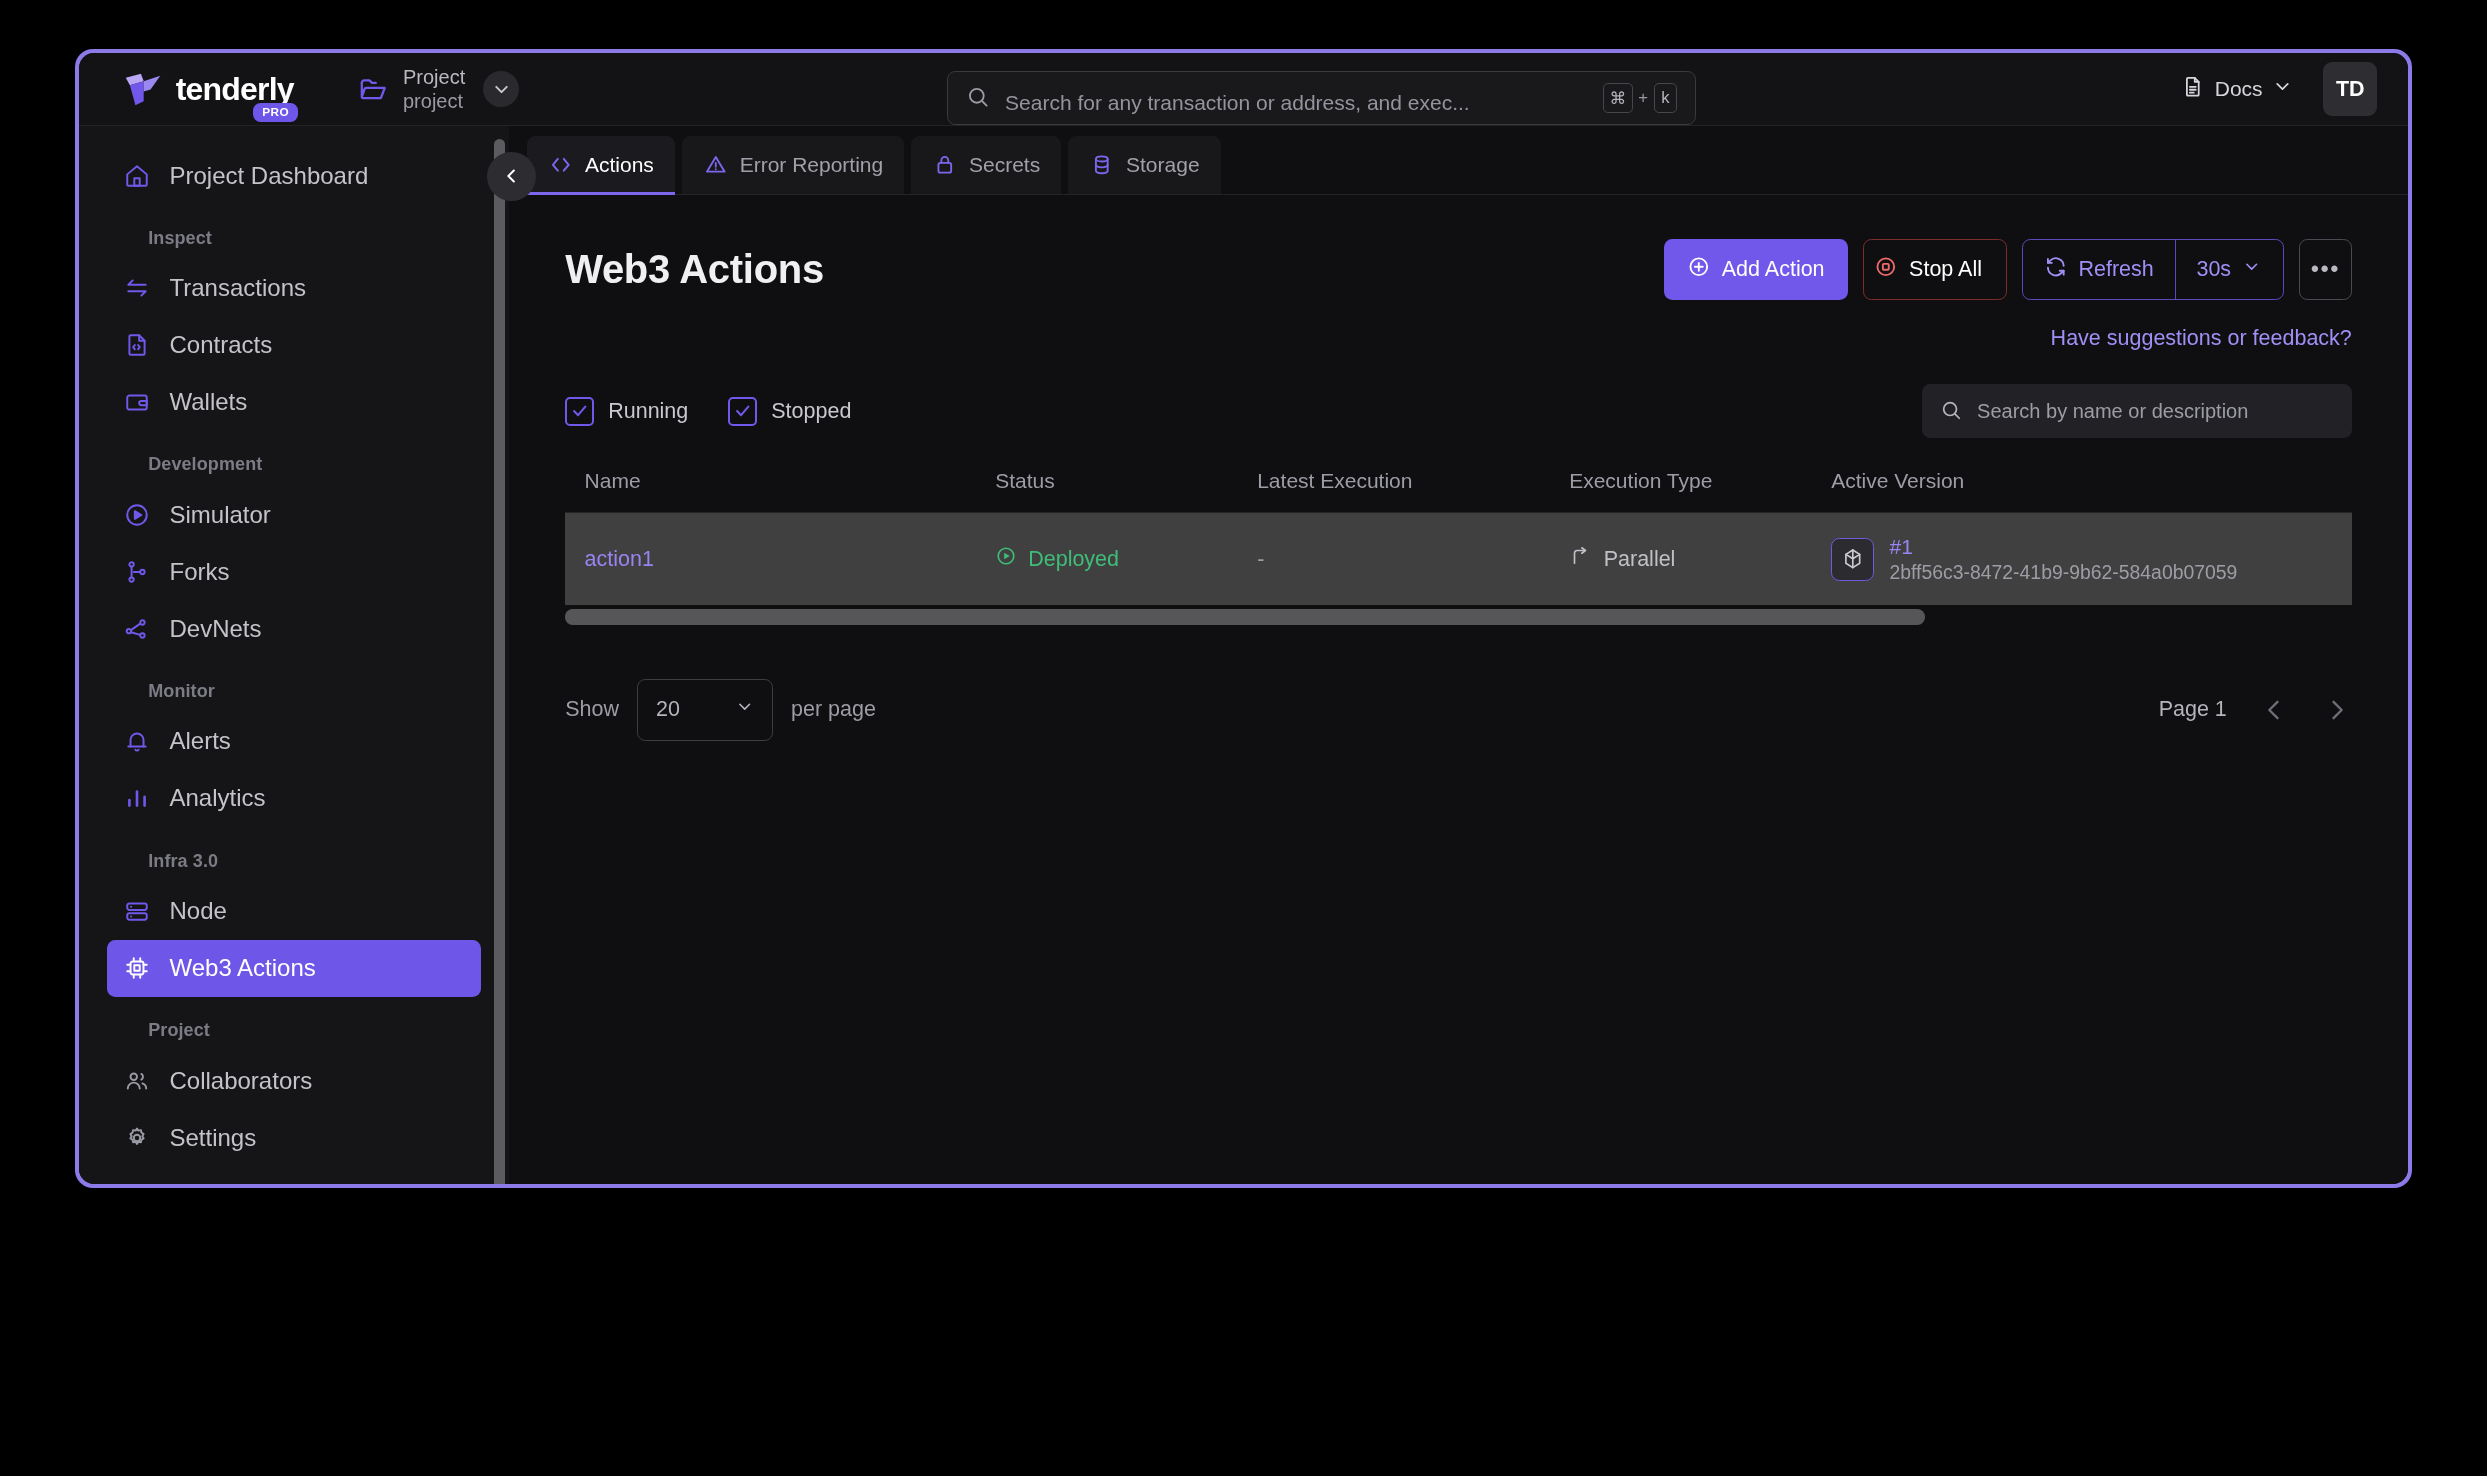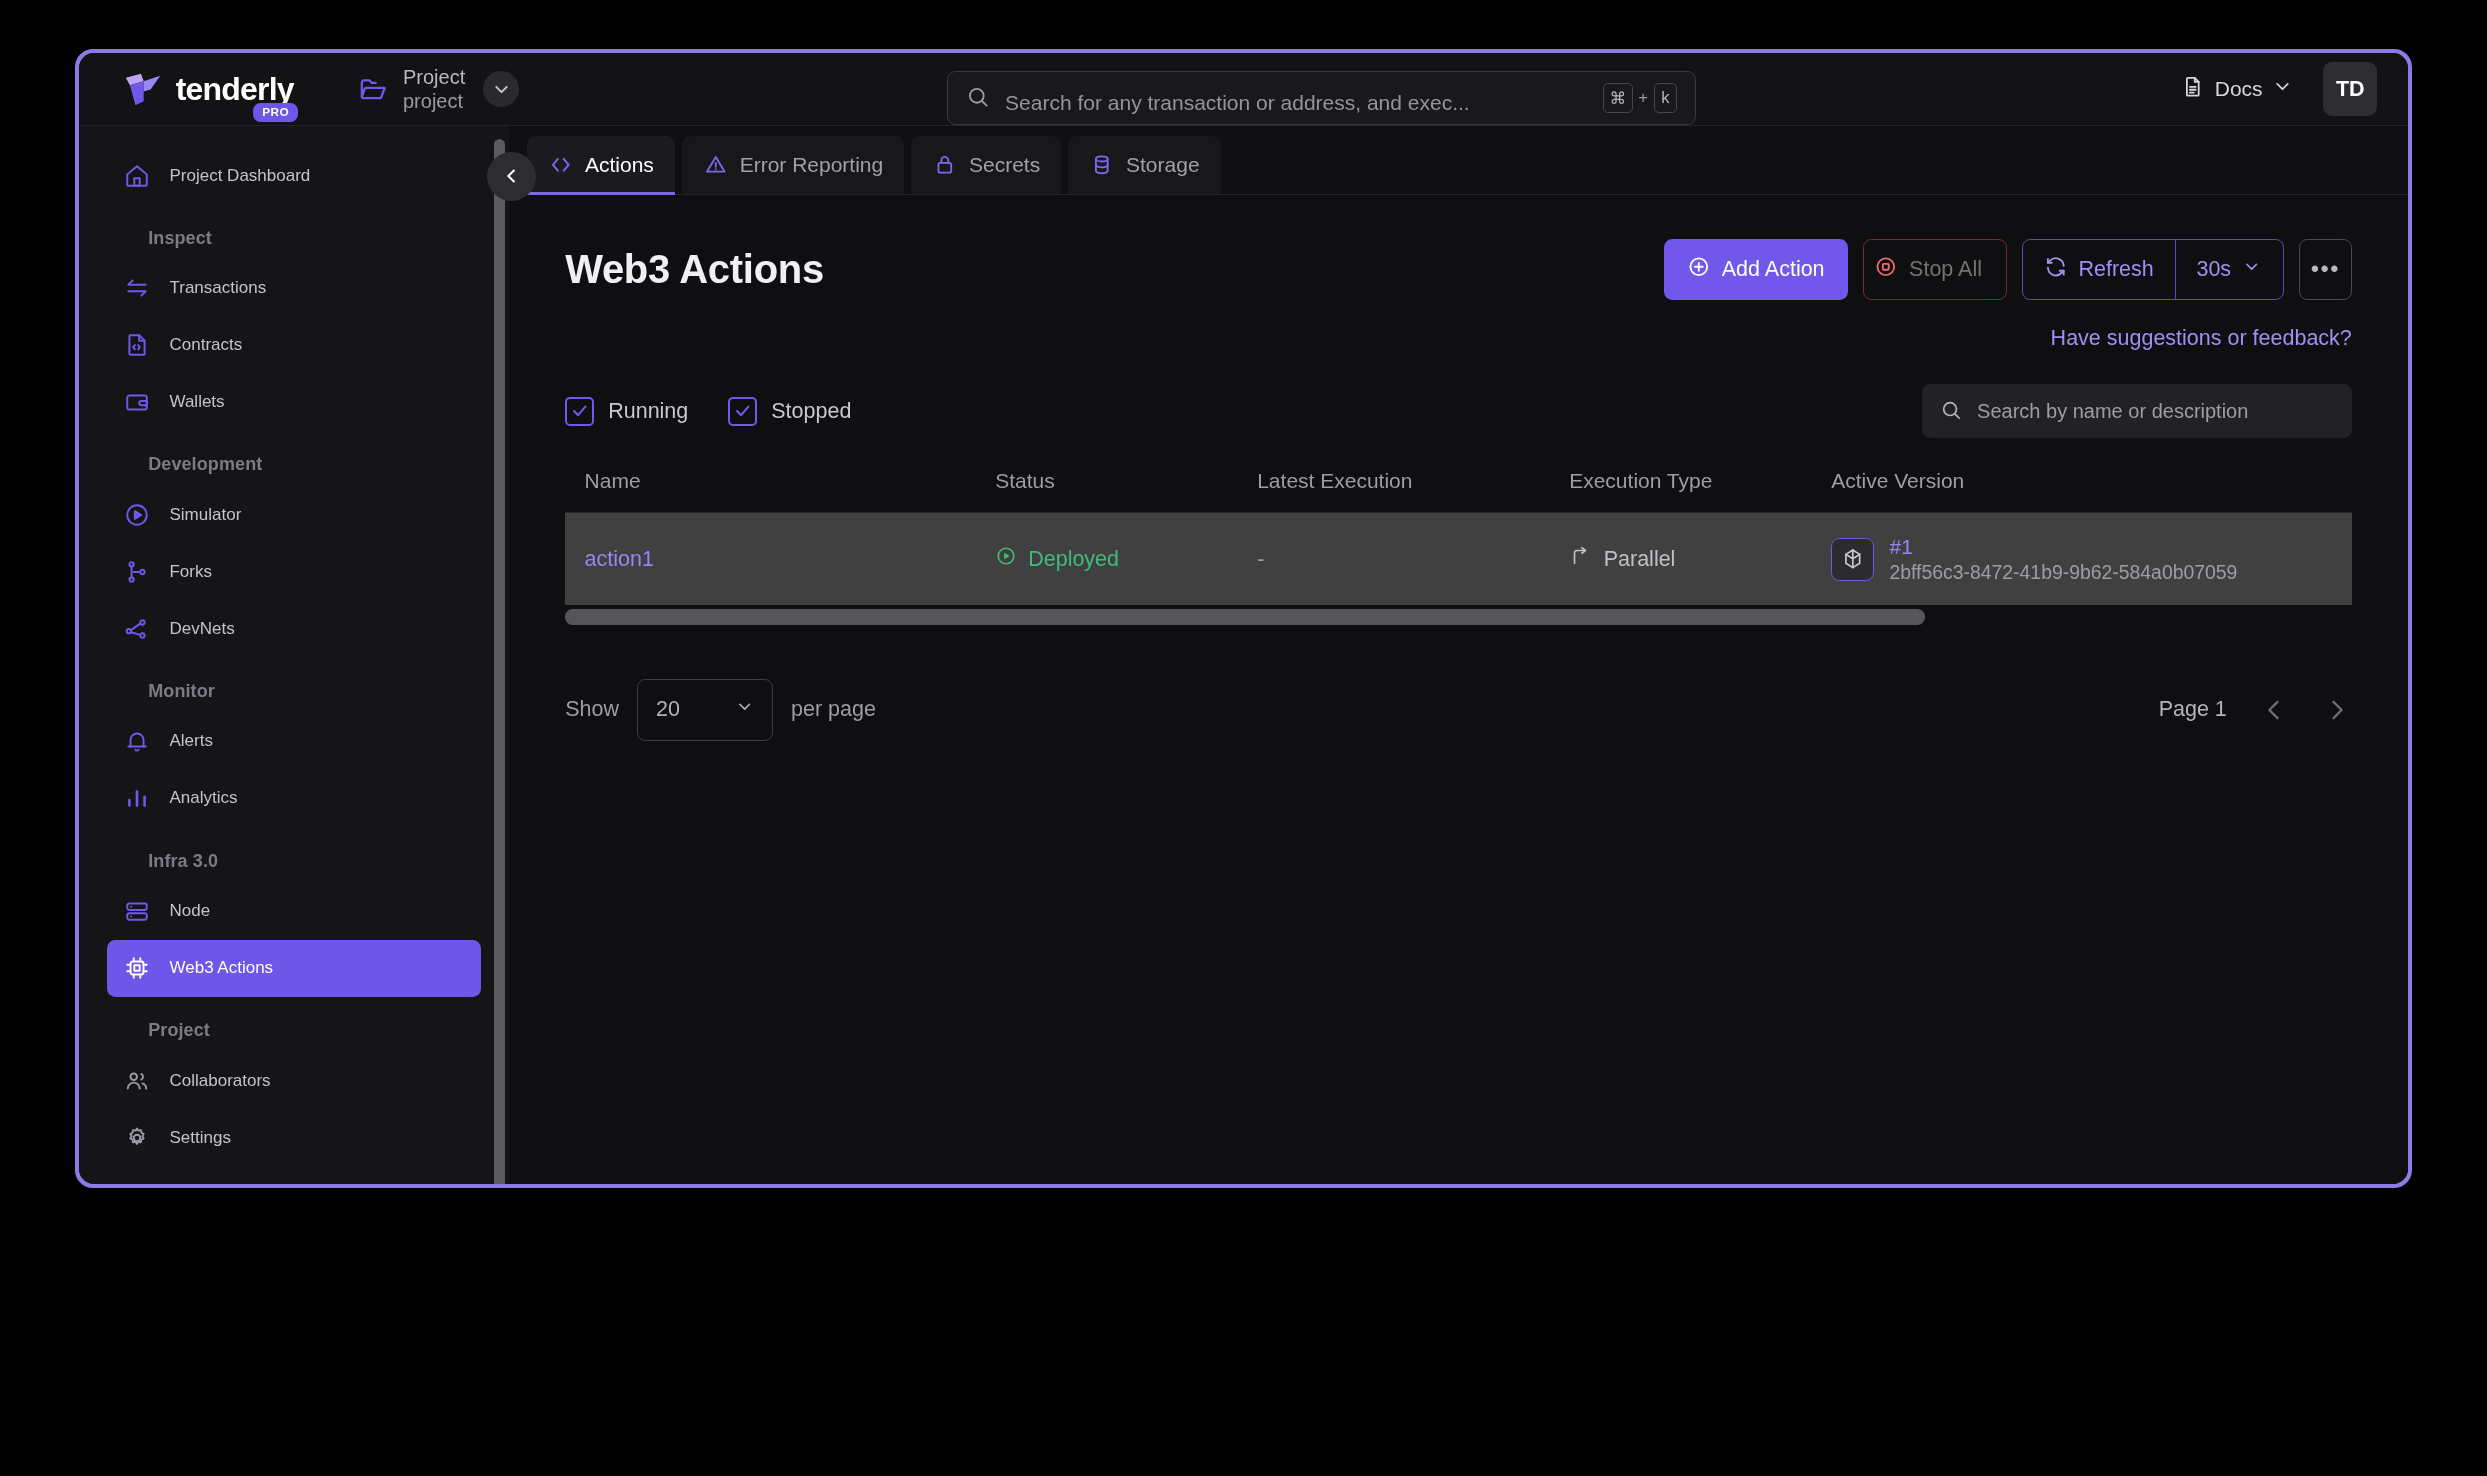--- a/index.html
+++ b/index.html
@@ -149,21 +149,21 @@
   .nav-item {
     display: flex; align-items: center;
     gap: 18px;
     height: 57px;
     margin: 0 28px;
     padding-left: 15.3px;
     border-radius: 8.3px;
     cursor: pointer;
   }
   .nav-item .nav-ico { width: 29px; height: 29px; flex: 0 0 auto; display:flex; align-items:center; justify-content:center;}
-  .nav-item .nav-label { font-size: 17px; color: #c3c3ca; }
+  .nav-item .nav-label { font-size: 24px; color: #c3c3ca; }
   .nav-item.active { background: #6e56e8; }
   .nav-item.active .nav-label { color: #ffffff; }
   #nav-scrollbar {
     position: absolute;
     right: 4.2px; top: 12.5px;
     width: 11px; height: 1083px;
     background: #5c5c60;
     border-radius: 5.6px;
   }
   #collapse-btn {
@@ -222,21 +222,21 @@
     height: 61px;
     border-radius: 8.3px;
     display: flex; align-items: center; justify-content: center;
     gap: 11px;
     font-size: 21.5px;
     padding: 0 23.6px;
     cursor: pointer;
     white-space: nowrap;
   }
   .btn-primary { background: #7158ea; color: #ffffff; }
-  .btn-danger { background: transparent; border: 0.7px solid #7e2d2d; color: #737373; padding-left: 10px; }
+  .btn-danger { background: transparent; border: 0.7px solid #7e2d2d; color: #ffffff; padding-left: 10px; }
   .btn-ghost-group {
     height: 61px;
     border: 0.7px solid #5a4bbd;
     border-radius: 8.3px;
     display: flex; align-items: stretch;
     color: #a08ff5;
     overflow: hidden;
   }
   .btn-ghost-part {
     display: flex; align-items: center; gap: 11px;

